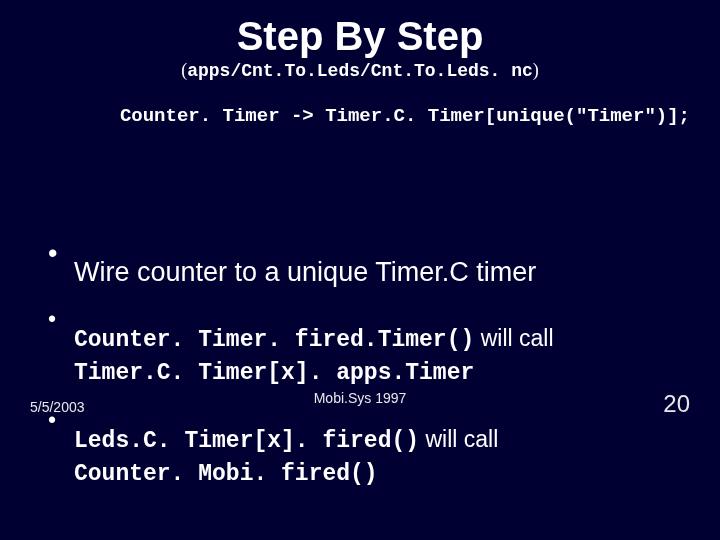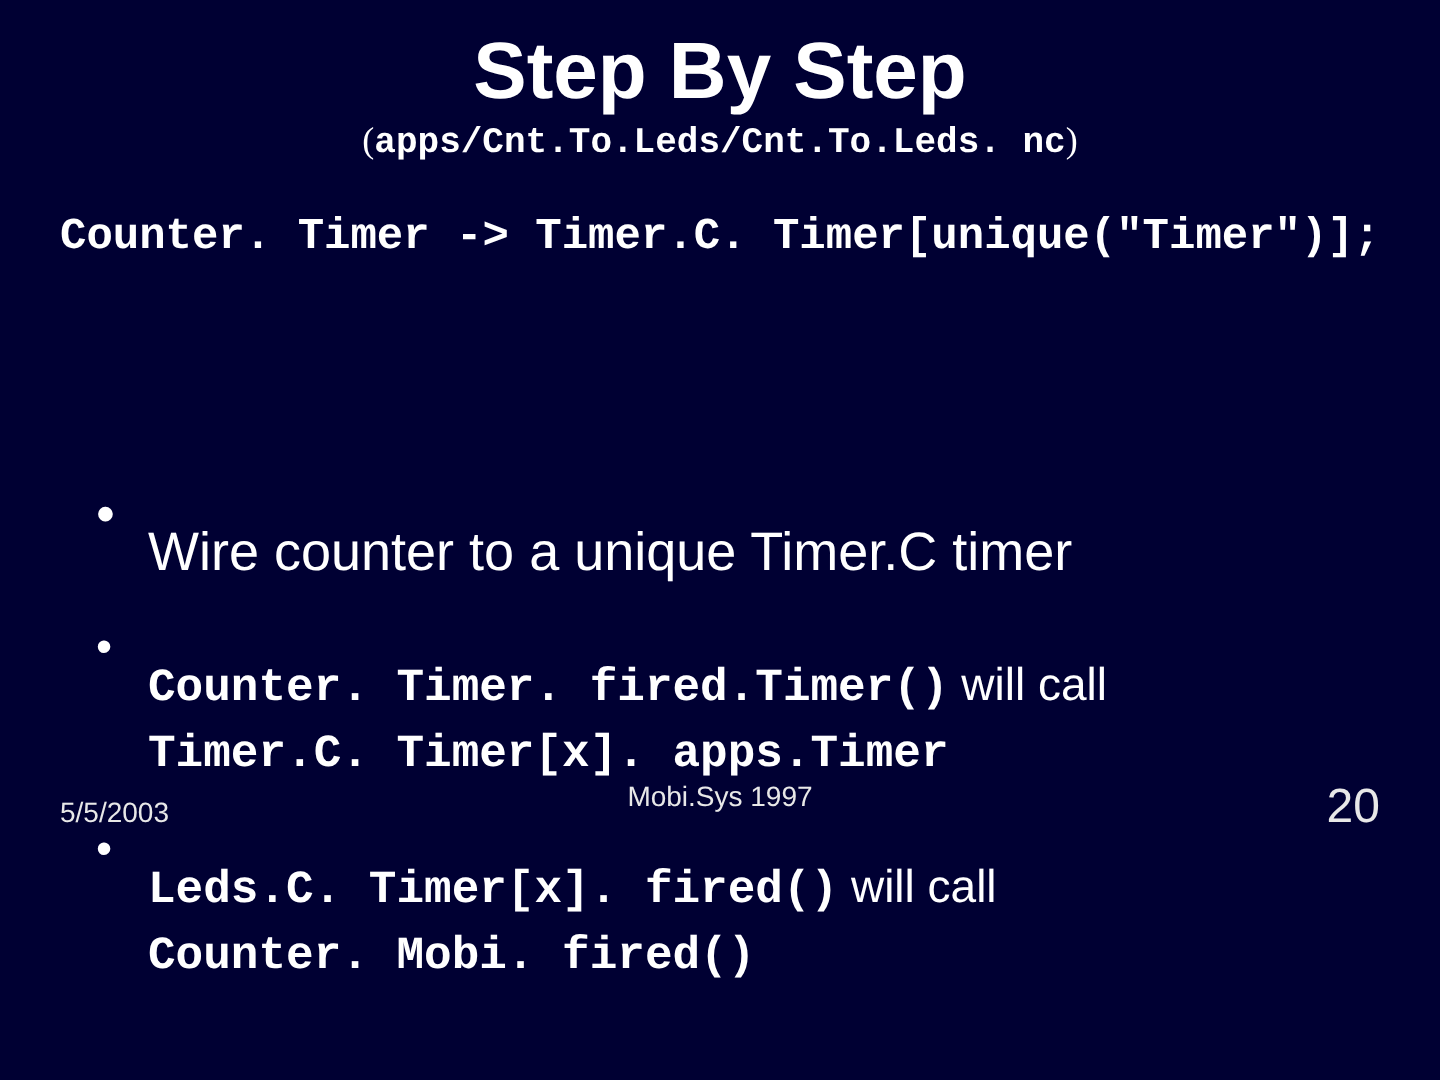--- a/index.html
+++ b/index.html
@@ -25,24 +25,24 @@
   }
   .subtitle {
     text-align: center;
     font-size: 18px;
     margin-top: 2px;
   }
   .paren { font-family: "Comic Sans MS", cursive; }
   .mono { font-family: "Courier New", Courier, monospace; font-weight: bold; }
   .codeblock {
     margin-top: 24px;
-    text-align: left;
+    text-align: right;
     font-family: "Courier New", Courier, monospace;
     font-weight: bold;
-    font-size: 22px;
+    font-size: 19px;
     white-space: nowrap;
   }
   .bullets {
     margin-top: 110px;
     padding-left: 18px;
   }
   .b1 {
     font-size: 27px;
     line-height: 1.25;
     margin-bottom: 14px;

